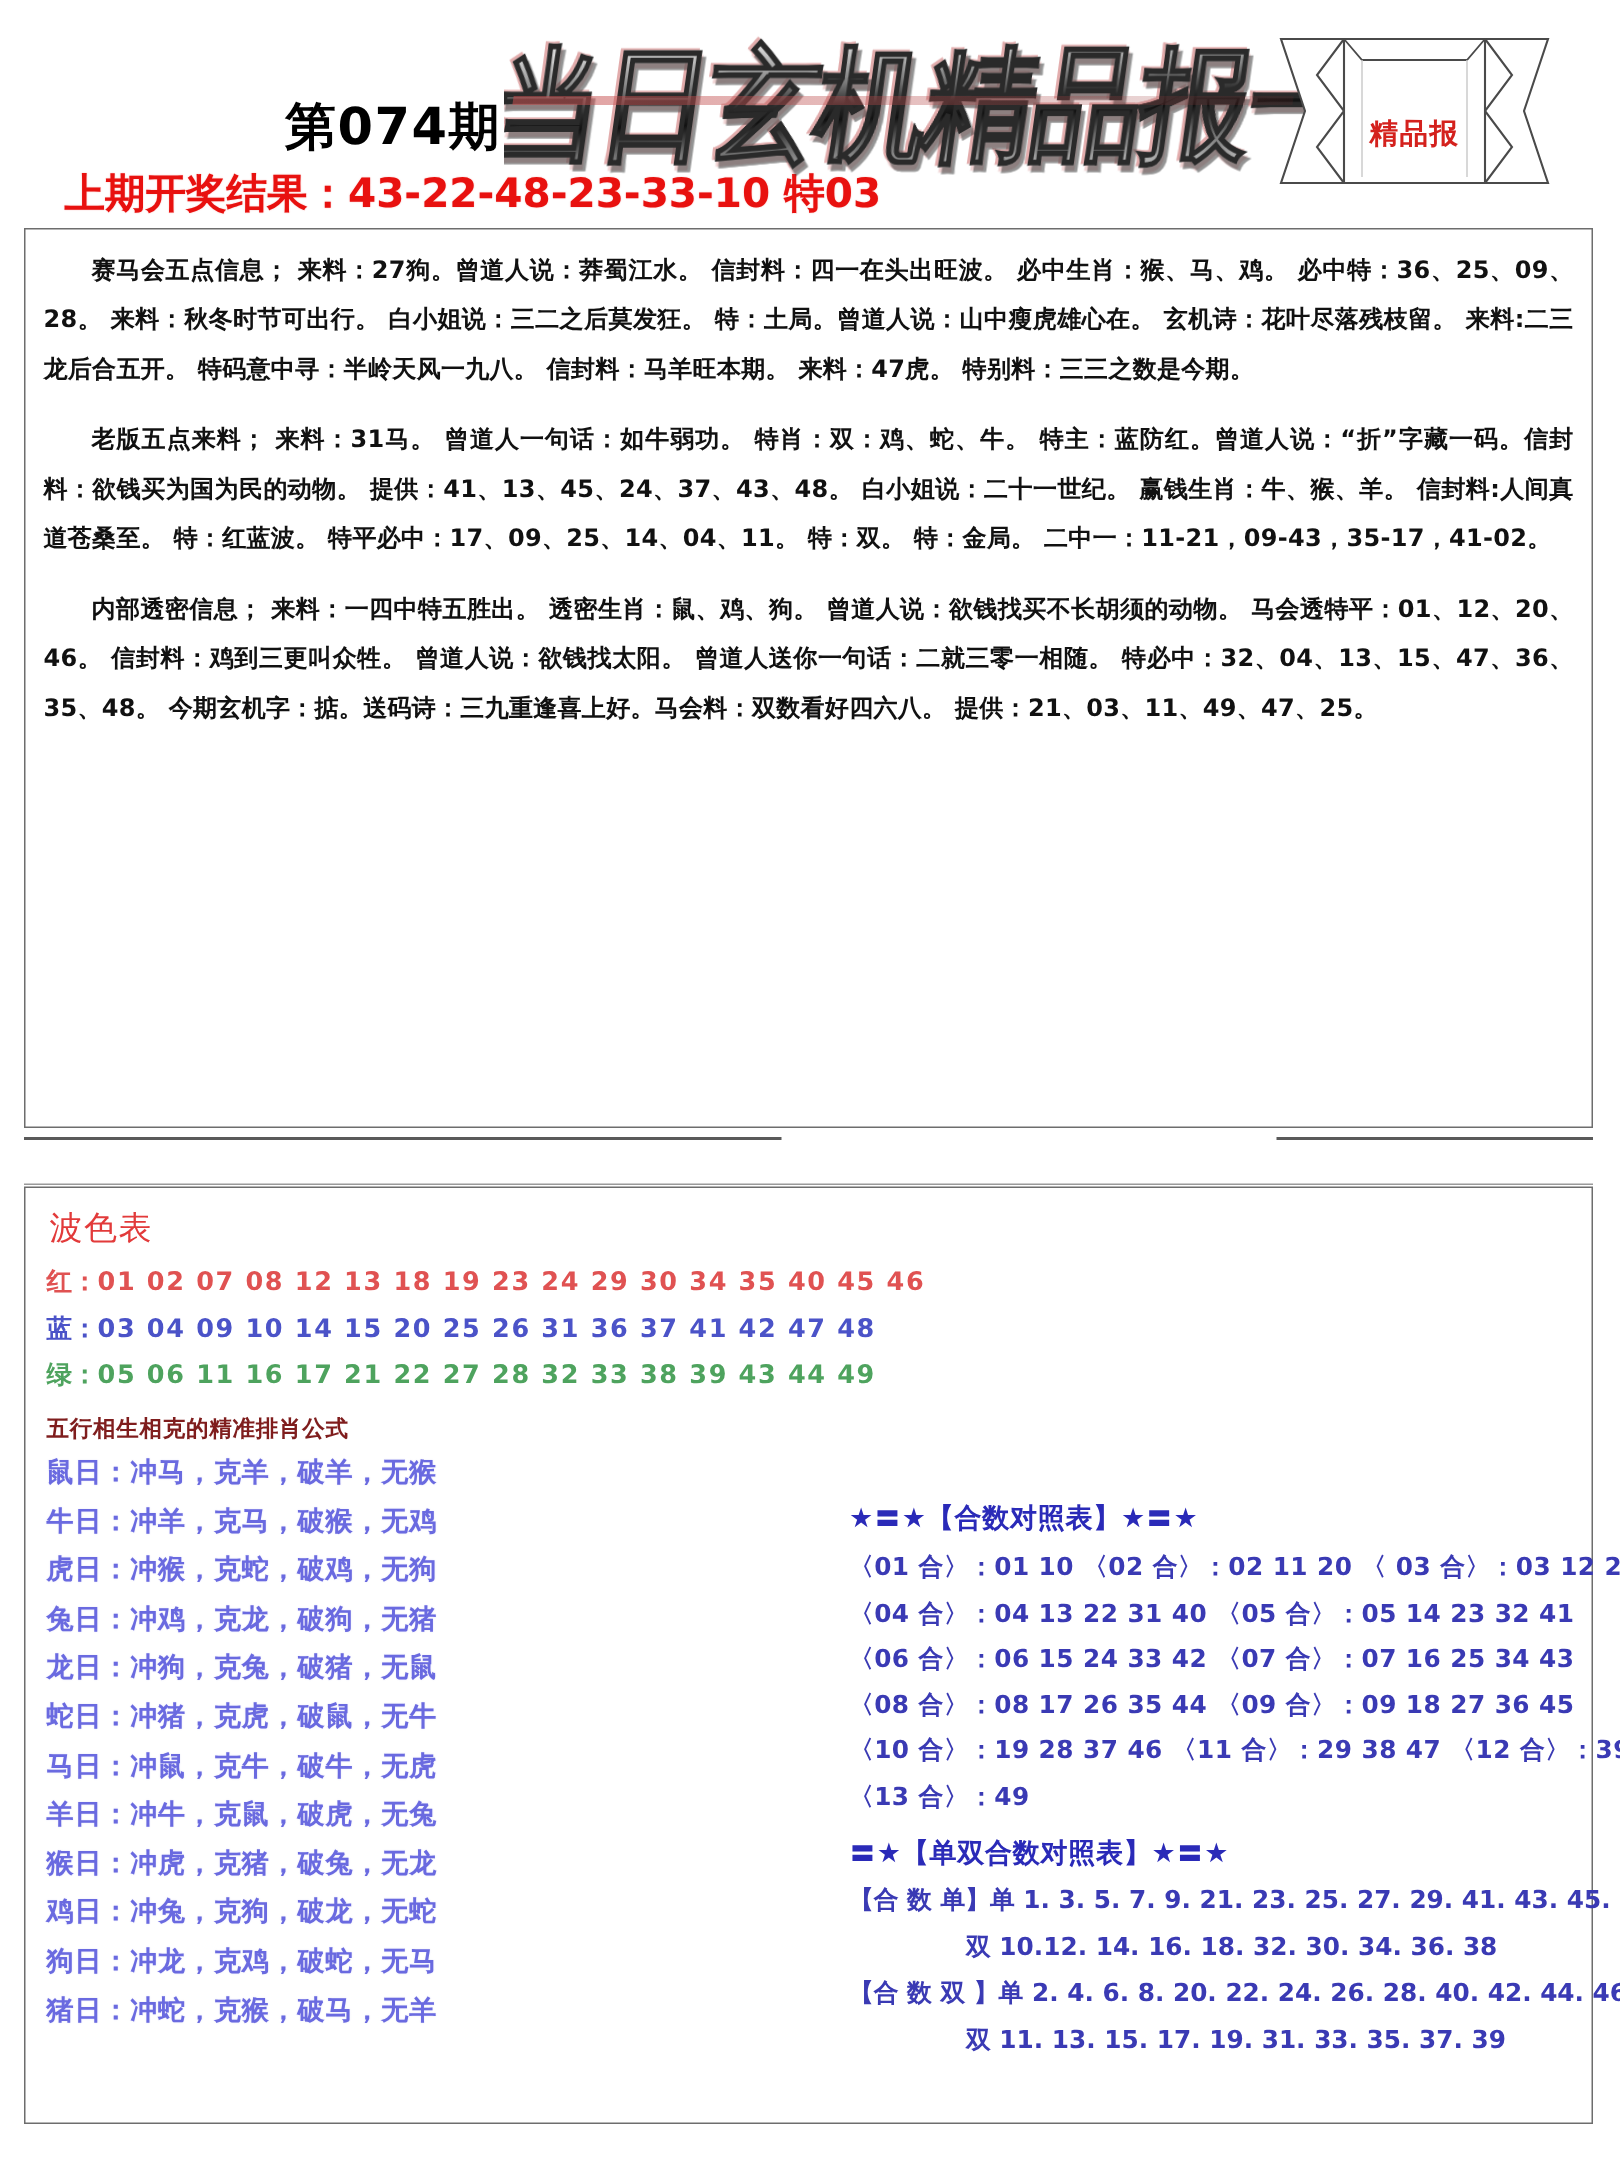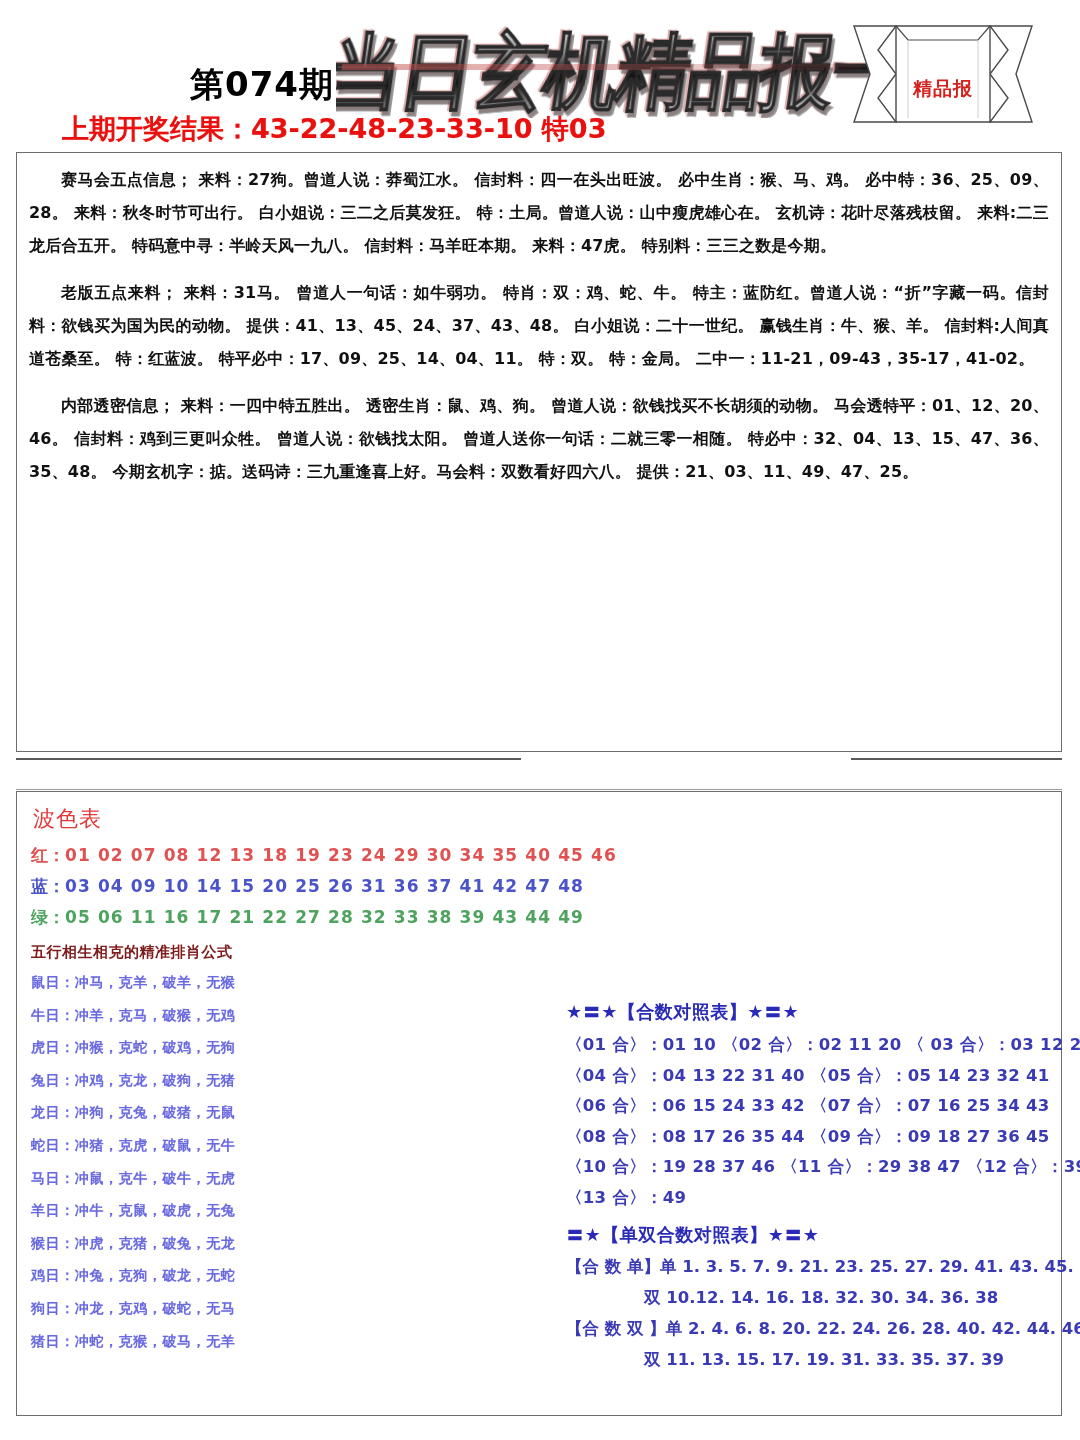--- a/index.html
+++ b/index.html
@@ -13,21 +13,21 @@
 
   
   .header{position:absolute;left:0;top:0;width:1080px;height:152px;}
   .issue{
     position:absolute;left:190px;top:62px;
     font-size:34px;font-weight:bold;color:#000;
     letter-spacing:1px;
     font-family:"DejaVu Sans","Liberation Sans",sans-serif;
   }
   .lastresult{
-    position:absolute;left:62px;top:111px;
+    position:absolute;left:43px;top:111px;
     font-size:27px;font-weight:bold;color:#e8110f;
     white-space:nowrap;
     text-shadow:0 0 1px rgba(232,17,15,.35);
   }
   .lastresult .nums{letter-spacing:0px;}
 
   
   .masthead{
     position:absolute;left:336px;top:18px;width:540px;height:100px;
     overflow:hidden;
@@ -114,21 +114,21 @@
   .bose-row.red{color:#e05252;}
   .bose-row.blue{color:#4b53c8;}
   .bose-row.green{color:#4ea35e;}
   .bose-row .nums{letter-spacing:1.1px;}
 
   .wx-title{
     font-size:15px;font-weight:bold;color:#7f1d1d;margin:10px 0 4px 0;
     letter-spacing:0.5px;
   }
   .zrow{
-    font-size:14px;font-weight:bold;color:#6a6ae0;line-height:32.6px;
+    font-size:18px;font-weight:bold;color:#6a6ae0;line-height:32.6px;
     letter-spacing:0.6px;white-space:nowrap;
     text-shadow:0 0 1px rgba(106,106,224,.25);
   }
 
   .he-title{
     font-size:18px;font-weight:bold;color:#2a2ab8;letter-spacing:.5px;
     margin:0 0 6px 0;
   }
   .he-row{
     font-size:16.5px;font-weight:bold;color:#3a3ab4;line-height:30.5px;

